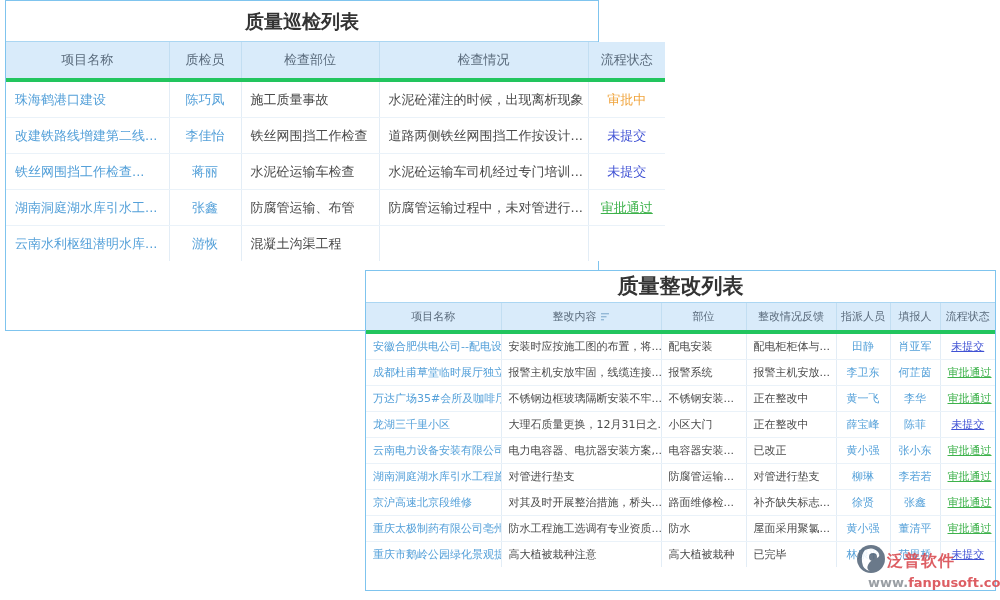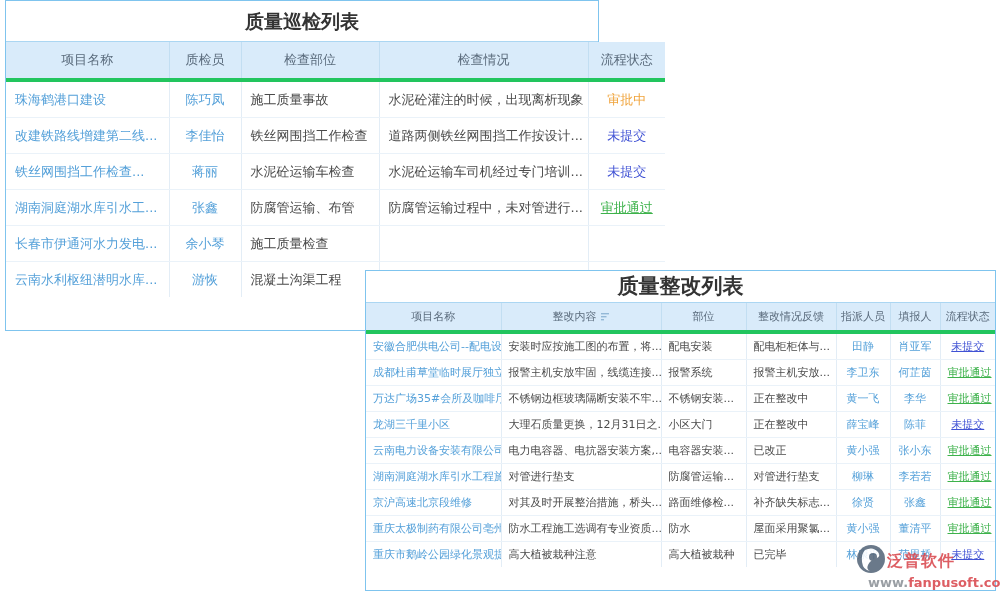--- a/index.html
+++ b/index.html
@@ -110,27 +110,20 @@
   </tr>
 
   <tr>
     <td><span class="link">湖南洞庭湖水库引水工...</span></td>
     <td class="center"><span class="person">张鑫</span></td>
     <td>防腐管运输、布管</td>
     <td>防腐管运输过程中，未对管进行...</td>
     <td class="center"><span class="status-approved">审批通过</span></td>
   </tr>
 
-  <tr>
-    <td><span class="link">长春市伊通河水力发电...</span></td>
-    <td class="center"><span class="person">余小琴</span></td>
-    <td>施工质量检查</td>
-    <td></td>
-    <td class="center"><span></span></td>
-  </tr>
 
   <tr>
     <td><span class="link">云南水利枢纽潜明水库...</span></td>
     <td class="center"><span class="person">游恢</span></td>
     <td>混凝土沟渠工程</td>
     <td></td>
     <td class="center"><span></span></td>
   </tr>
 </tbody>
   </table>

